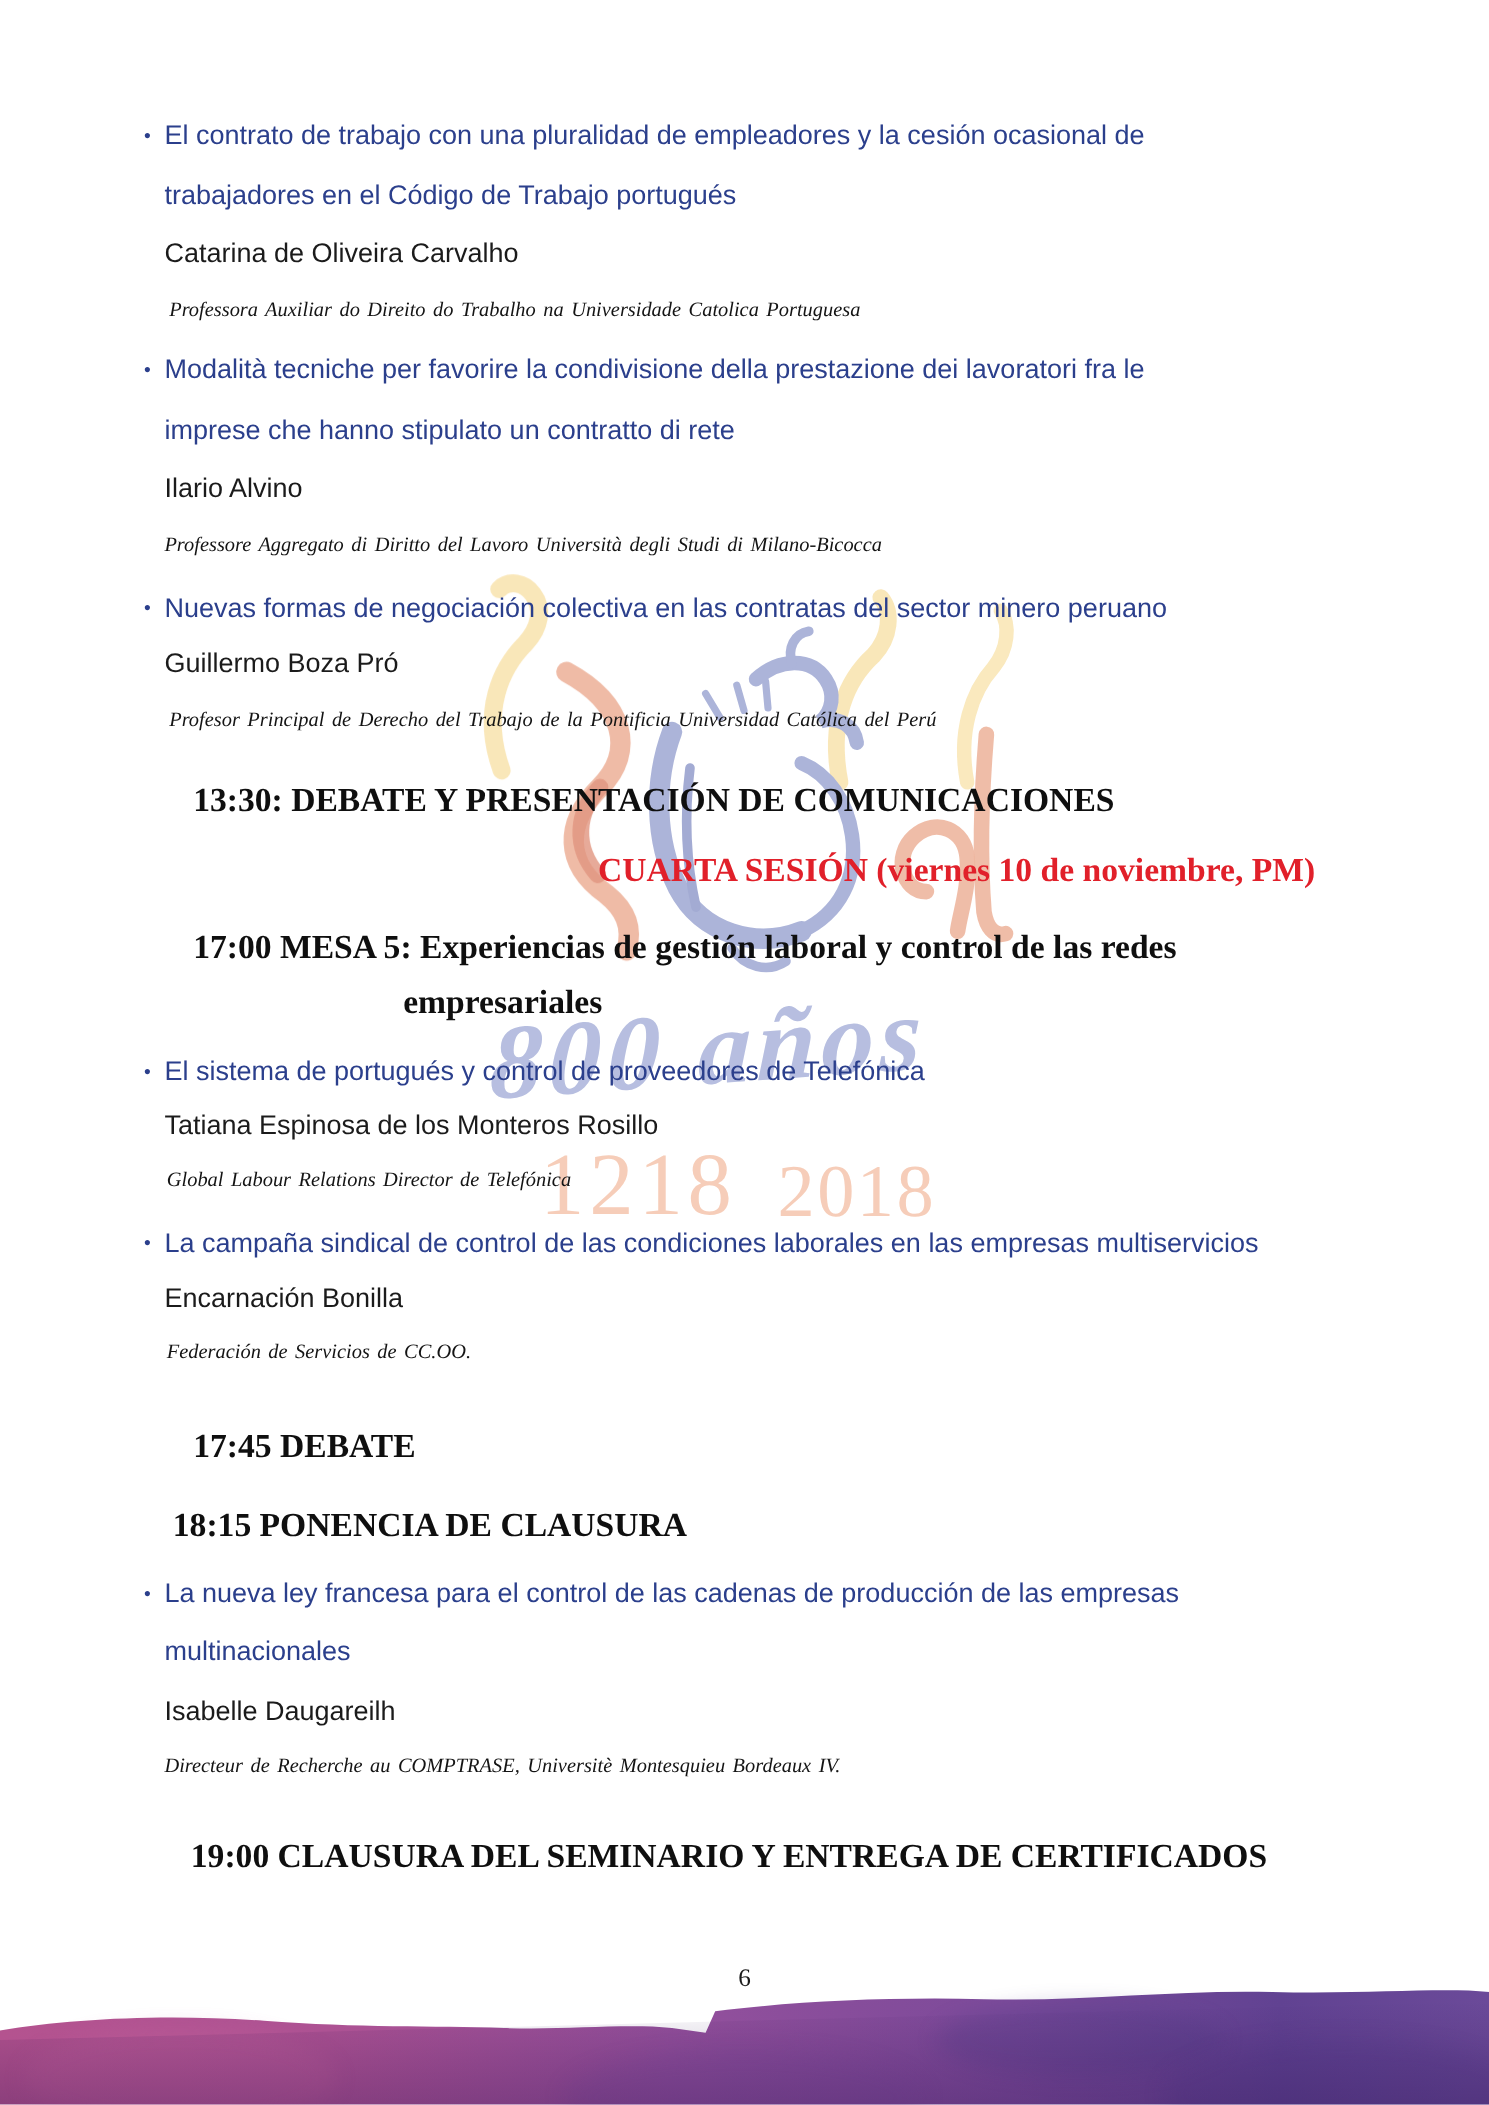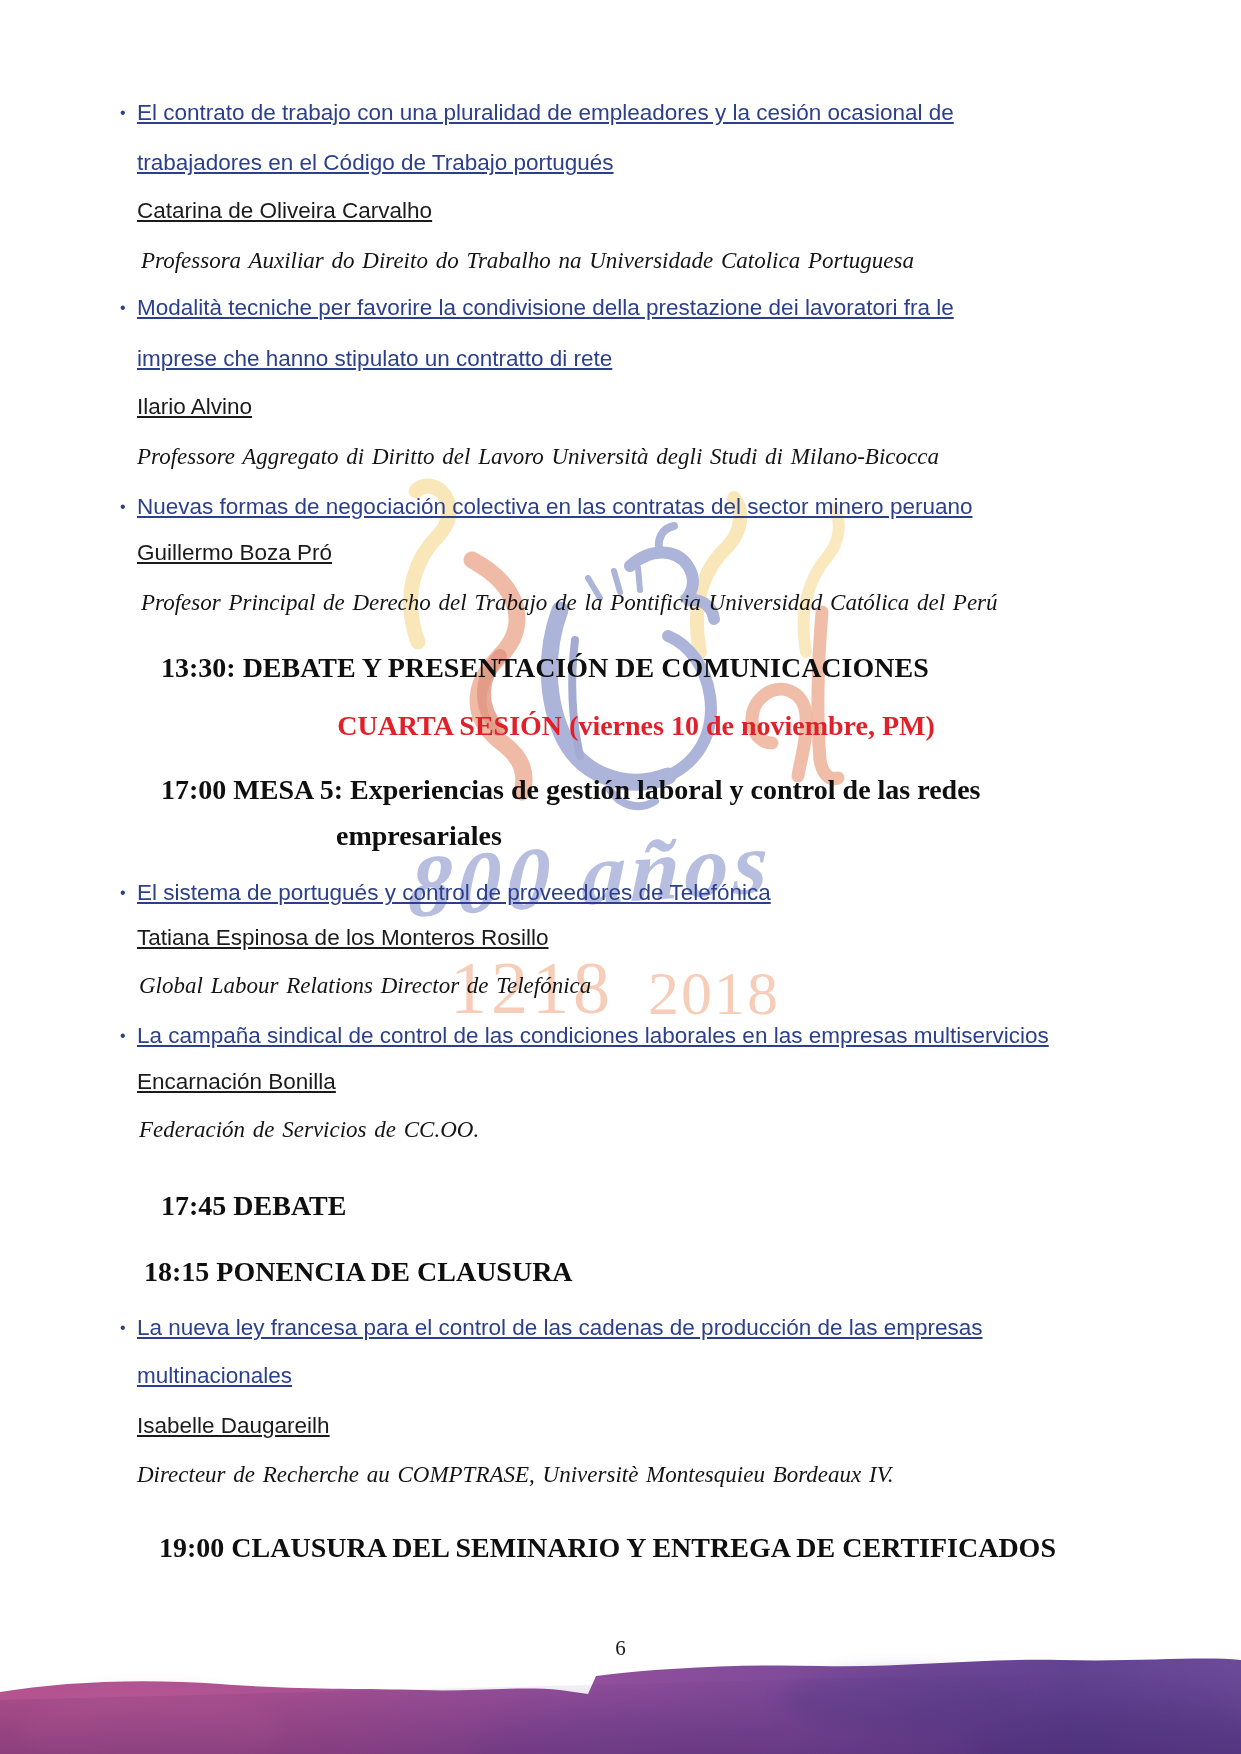--- a/index.html
+++ b/index.html
@@ -11,39 +11,39 @@
     overflow:hidden;
     font-family:"Liberation Sans", sans-serif;
   }
   
   .ln{
     position:absolute;
     white-space:nowrap;
     z-index:2;
     line-height:1.15;
   }
-  .sans{ font-family:"Liberation Sans", sans-serif; font-size:22.5px;text-decoration:underline; }
+  .sans{ font-family:"Liberation Sans", sans-serif; font-size:22.5px; }
   .blue{ color:#2b3f8c; }
   .black{ color:#1b1b1b; }
   .it{
     font-family:"Liberation Serif", serif;
     font-style:italic;
-    font-size:23px;
+    font-size:17px;
     color:#141414;
     word-spacing:2px;
   }
   .hd{
     font-family:"Liberation Serif", serif;
     font-weight:bold;
     font-size:28px;
     color:#0f0f0f;
     margin-left:40px;
   }
   .red{ color:#e1202a; }
-  .center-red{ left:136px; width:920px; text-align:center; }
+  .center-red{ left:136px; width:920px; text-align:right; }
   .blt{
     display:inline-block;
     width:17px;
     font-size:16px;
     vertical-align:2px;
     color:#2b3f8c;
   }
   
   .wm{ position:absolute; z-index:0; pointer-events:none; }
   #wm-svg{ left:0; top:0; }

